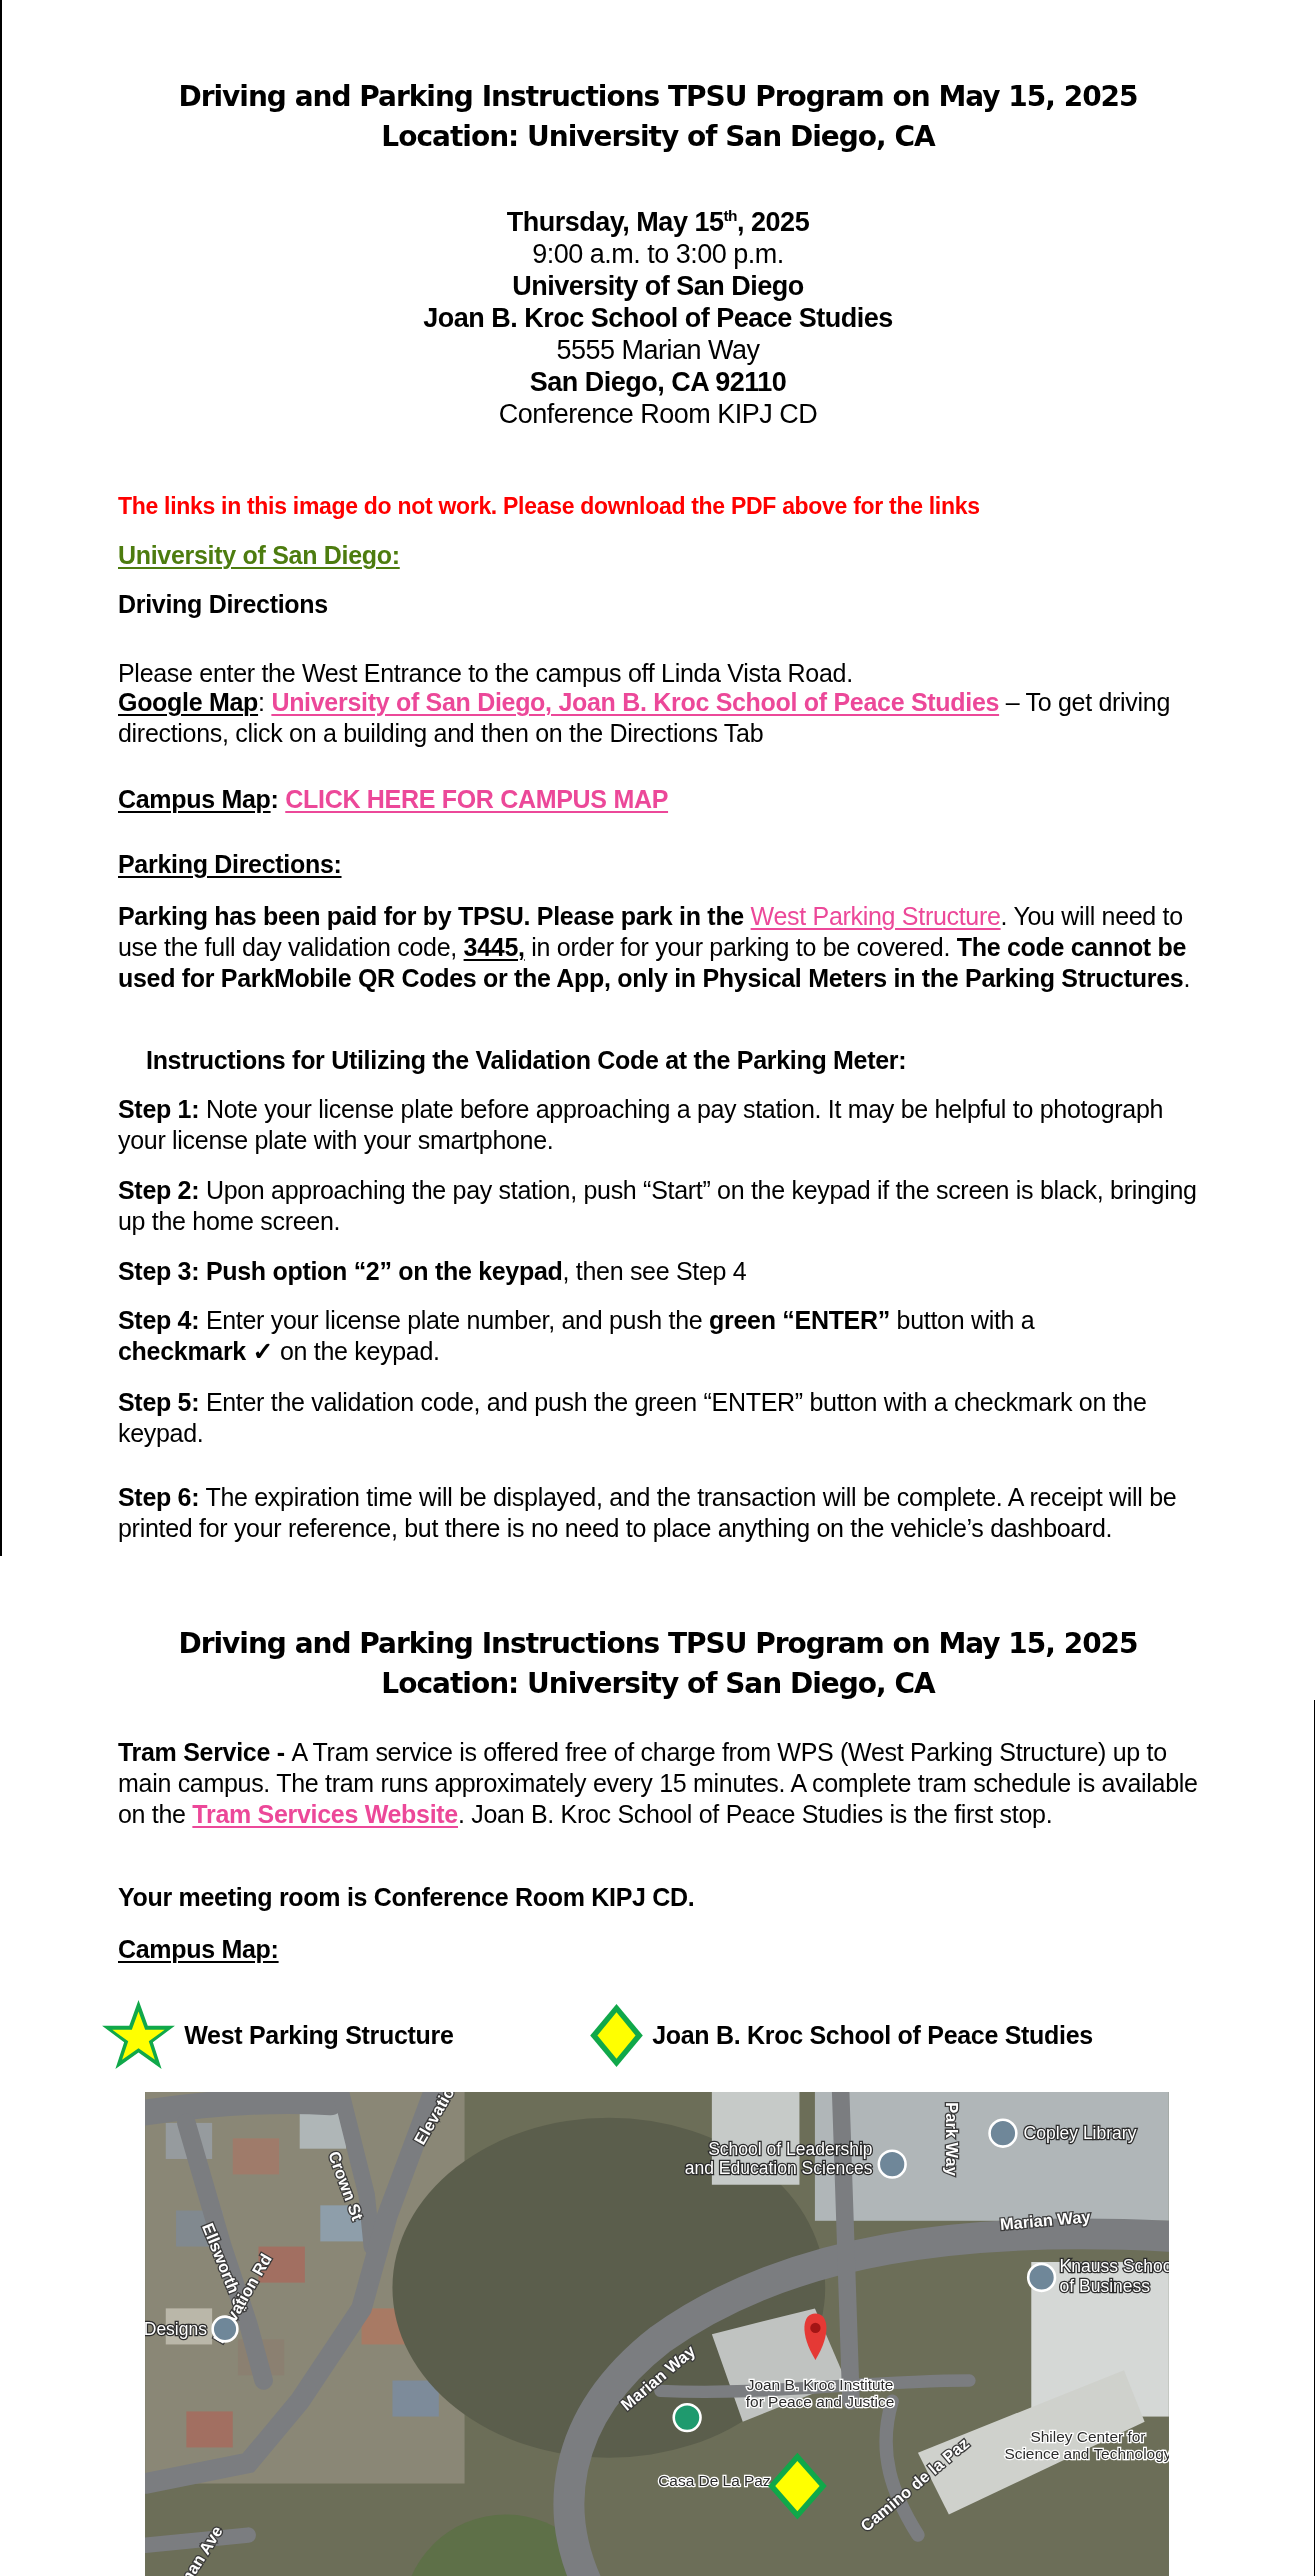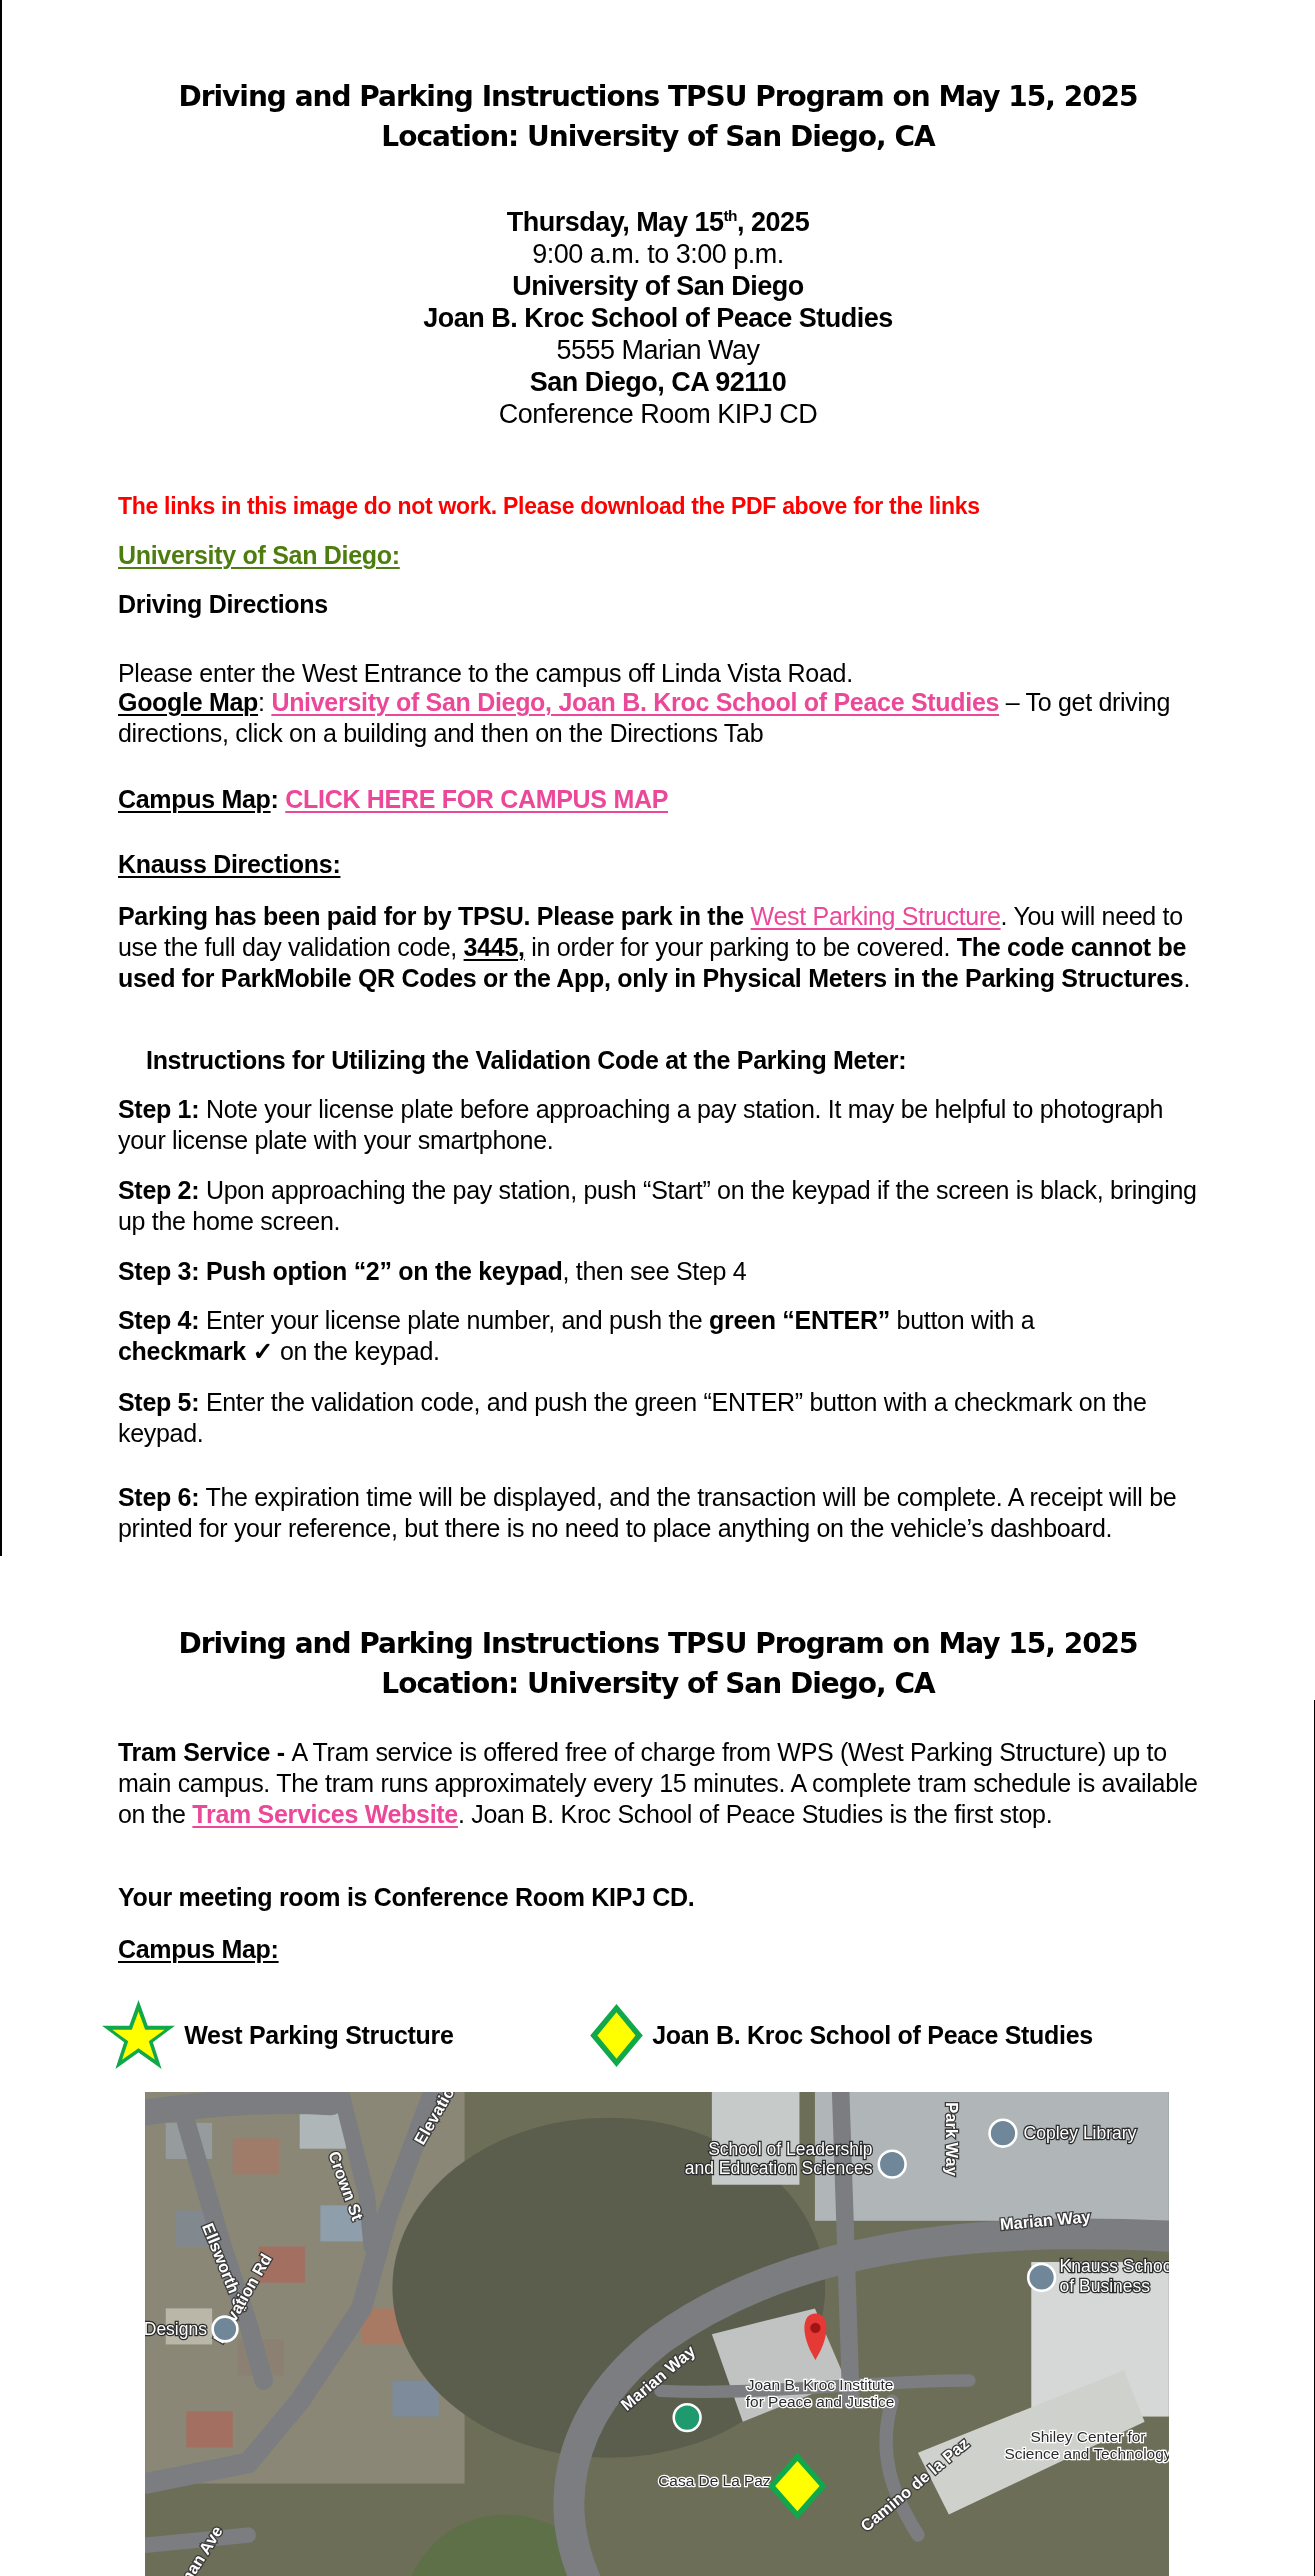--- a/index.html
+++ b/index.html
@@ -72,21 +72,21 @@
 <div class="para" style="top:687px;">
   <span class="b u">Google Map</span><span>:</span>
   <span class="link">University of San Diego, Joan B. Kroc School of Peace Studies</span><span> – To get driving directions, click on a building and then on the Directions Tab</span>
 </div>
 
 <div class="para" style="top:784px;">
   <span class="b u">Campus Map</span><span class="b">: </span><span class="link">CLICK HERE FOR CAMPUS MAP</span>
 </div>
 
 <div class="para b" style="top:849px;">
-  <span class="u">Knauss Directions:</span>
+  <span class="u">Parking Directions:</span>
 </div>
 
 <div class="para" style="top:901px;">
   <span class="b">Parking has been paid for by TPSU. Please park in the </span><span class="link" style="font-weight:normal;">West Parking Structure</span><span>. You will need to use the full day validation code, </span><span class="b u">3445,</span><span> in order for your parking to be covered.  </span><span class="b">The code cannot be used for ParkMobile QR Codes or the App, only in Physical Meters in the Parking Structures</span><span>.</span>
 </div>
 
 <div class="para b" style="top:1045px;margin-left:28px;">Instructions for Utilizing the Validation Code at the Parking Meter:</div>
 
 <div class="para" style="top:1094px;">
   <span class="b">Step 1:</span><span> Note your license plate before approaching a pay station. It may be helpful to photograph your license plate with your smartphone.</span>

